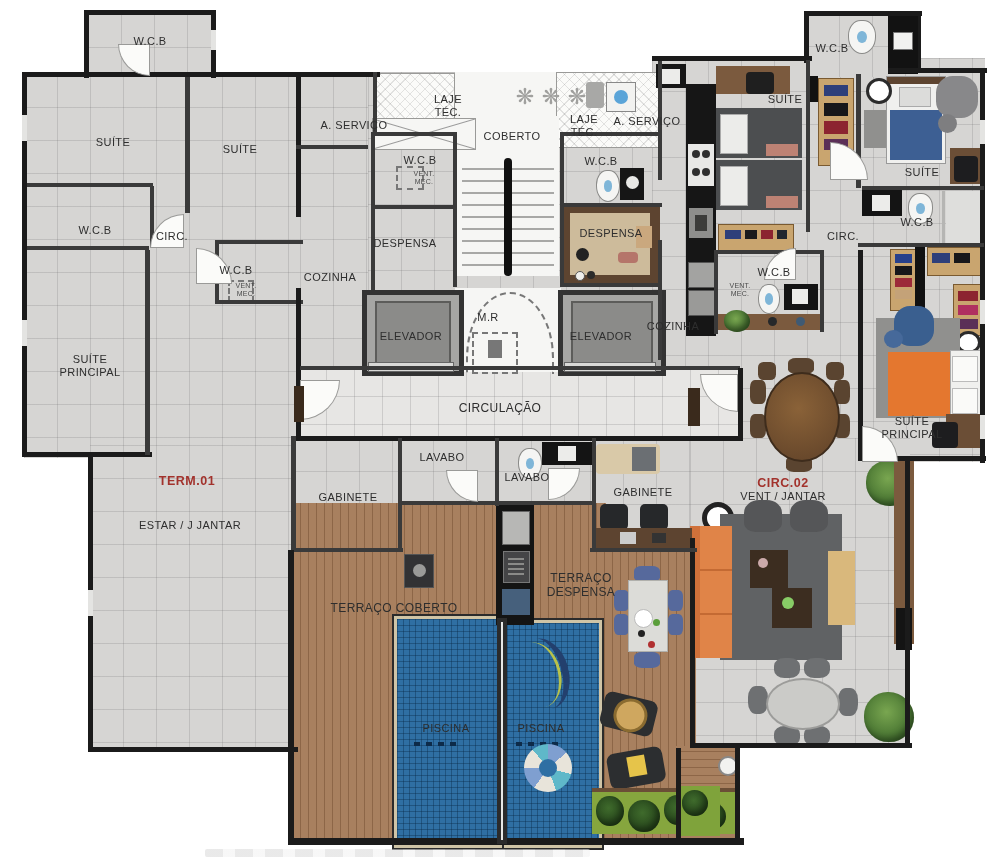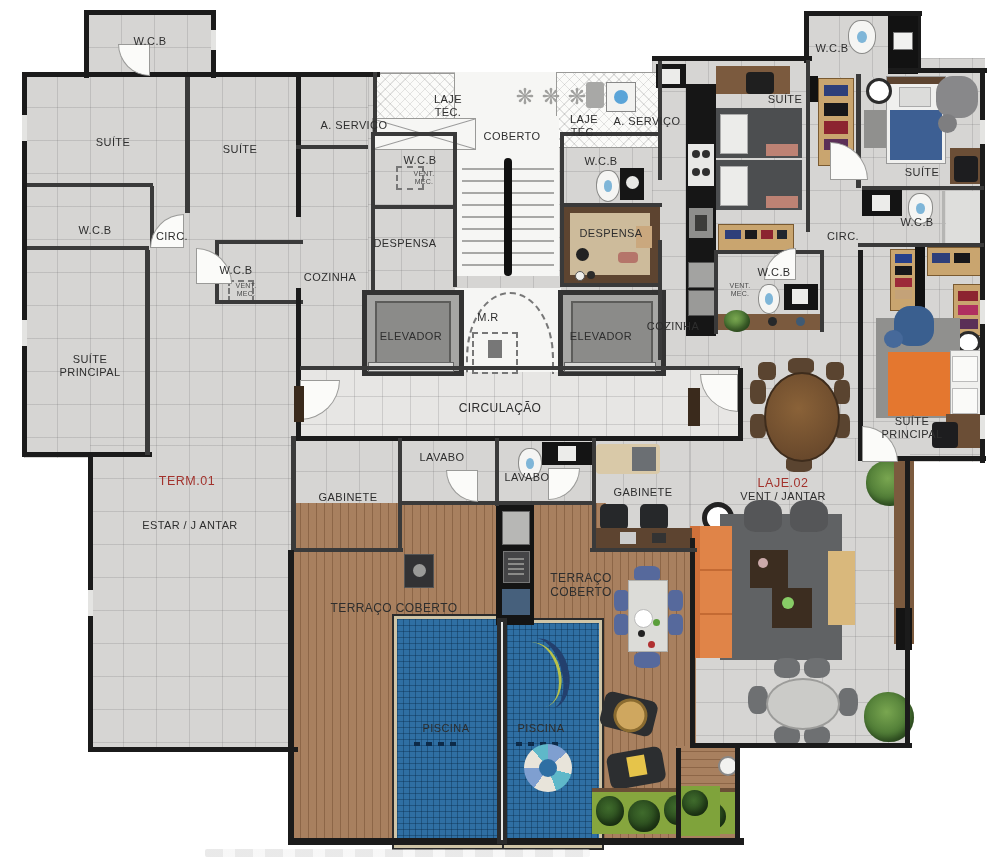--- a/index.html
+++ b/index.html
@@ -29,21 +29,21 @@
   .round{border-radius:50%;}
   .wc{position:absolute;background:#f5f5f3;border:1px solid #8a8a88;border-radius:45% 45% 50% 50%;}
   .wc>i{position:absolute;left:30%;top:30%;width:40%;height:40%;background:#7fb6d8;border-radius:50%;}
   .plant{position:absolute;background:radial-gradient(circle at 45% 40%,#79a650,#3f6b2c 75%);
     border-radius:48% 52% 50% 50%;box-shadow:inset -3px -4px 6px rgba(0,0,0,.35);}
   .elev{position:absolute;background:#a6a6a4;border:5px solid #333;}
   .elev>i{position:absolute;left:8px;top:6px;right:8px;bottom:6px;background:#8b8b89;border:2px solid #5c5c5a;}
   .lbl{position:absolute;font-size:11px;line-height:1.2;color:#2e2e2e;letter-spacing:.4px;
     white-space:pre-line;text-align:center;transform:translate(-50%,-50%);}
   .lbl.t{font-size:7px;letter-spacing:.2px;color:#4a4a4a;}
-  .lbl.red{color:#a2322c;font-weight:normal;font-size:12.5px;letter-spacing:.5px;}
+  .lbl.red{color:#a2322c;font-weight:bold;font-size:12.5px;letter-spacing:.5px;}
   .lbl.big{font-size:12px;}
   .fan{position:absolute;font-size:22px;color:#a0a09e;transform:translate(-50%,-50%);}
   .dash{position:absolute;border:2px dashed #777;background:transparent;}
 </style>
 </head>
 <body>
 
 <div id="plan">
 
   <div class="tile" style="left:88px;top:14px;width:124px;height:60px"></div>
@@ -439,29 +439,29 @@
   <span class="lbl t" style="left:740px;top:290px">VENT.
 MEC.</span>
   <span class="lbl" style="left:843px;top:237px">CIRC.</span>
   <span class="lbl" style="left:922px;top:173px">SUÍTE</span>
   <span class="lbl" style="left:917px;top:223px">W.C.B</span>
   <span class="lbl" style="left:90px;top:366px">SUÍTE
 PRINCIPAL</span>
   <span class="lbl" style="left:912px;top:428px">SUÍTE
 PRINCIPAL</span>
   <span class="lbl red" style="left:187px;top:481px">TERM.01</span>
-  <span class="lbl" style="left:190px;top:526px">ESTAR / J ANTAR</span>
-  <span class="lbl red" style="left:783px;top:483px">LAJE.02</span>
+  <span class="lbl" style="left:190px;top:526px">ESTAR / J JANTAR</span>
+  <span class="lbl red" style="left:783px;top:483px">CIRC.02</span>
   <span class="lbl" style="left:783px;top:497px">VENT / JANTAR</span>
   <span class="lbl" style="left:348px;top:498px">GABINETE</span>
   <span class="lbl" style="left:442px;top:458px">LAVABO</span>
   <span class="lbl" style="left:527px;top:478px">LAVABO</span>
   <span class="lbl" style="left:643px;top:493px">GABINETE</span>
   <span class="lbl big" style="left:500px;top:408px">CIRCULAÇÃO</span>
   <span class="lbl big" style="left:394px;top:608px">TERRAÇO COBERTO</span>
   <span class="lbl big" style="left:581px;top:585px">TERRAÇO
-COBERTO</span>
+DESPENSA</span>
   <span class="lbl" style="left:446px;top:729px">PISCINA</span>
   <span class="lbl" style="left:541px;top:729px">PISCINA</span>
 
   <div class="furn" style="left:205px;top:849px;width:385px;height:8px;opacity:.55;border-radius:2px;
        background:repeating-linear-gradient(90deg,#d8d8d8 0 18px,#f1f1f1 18px 30px)"></div>
 </div>
 
 </body></html>

